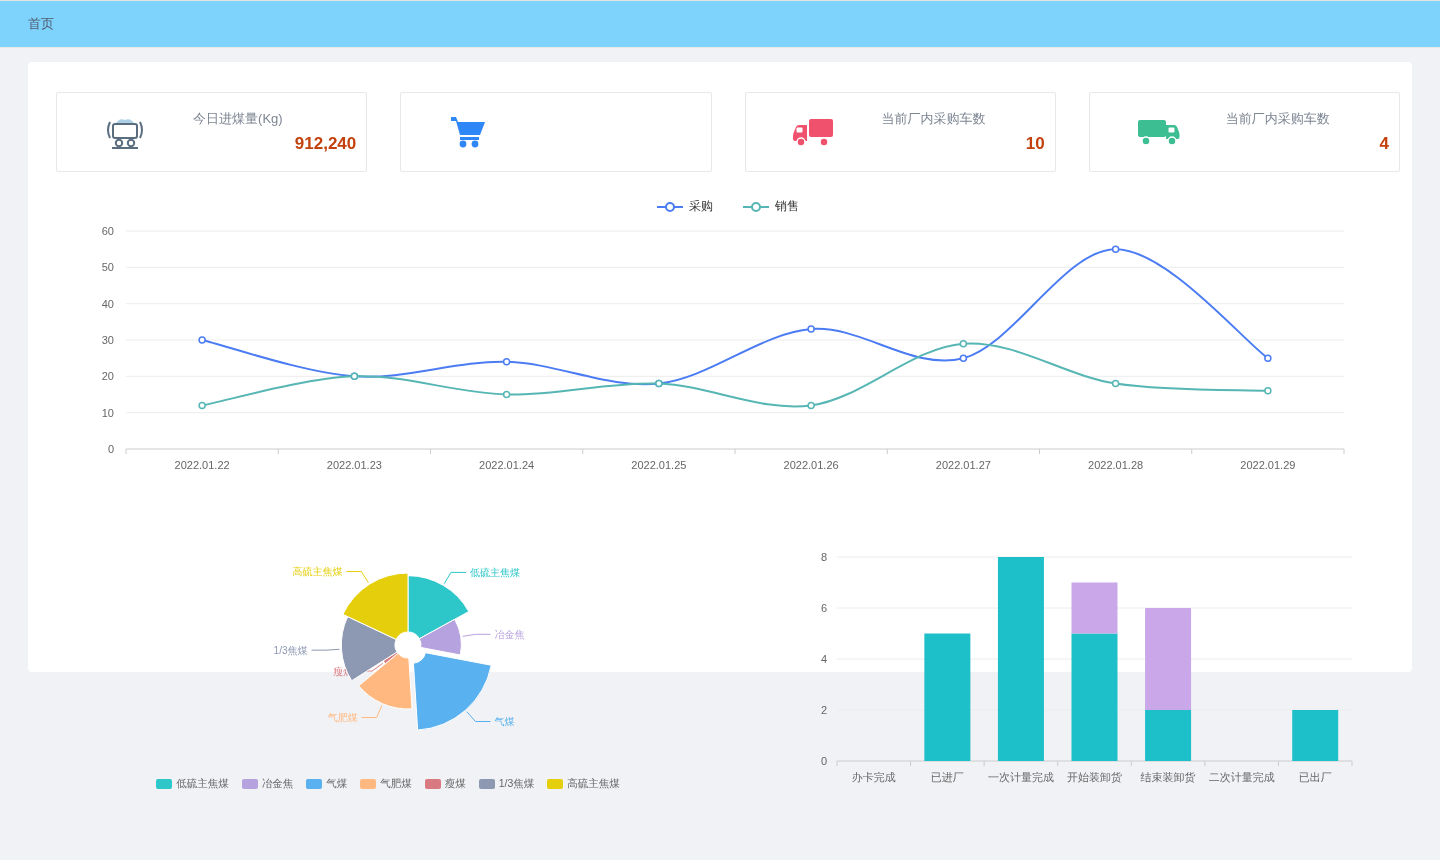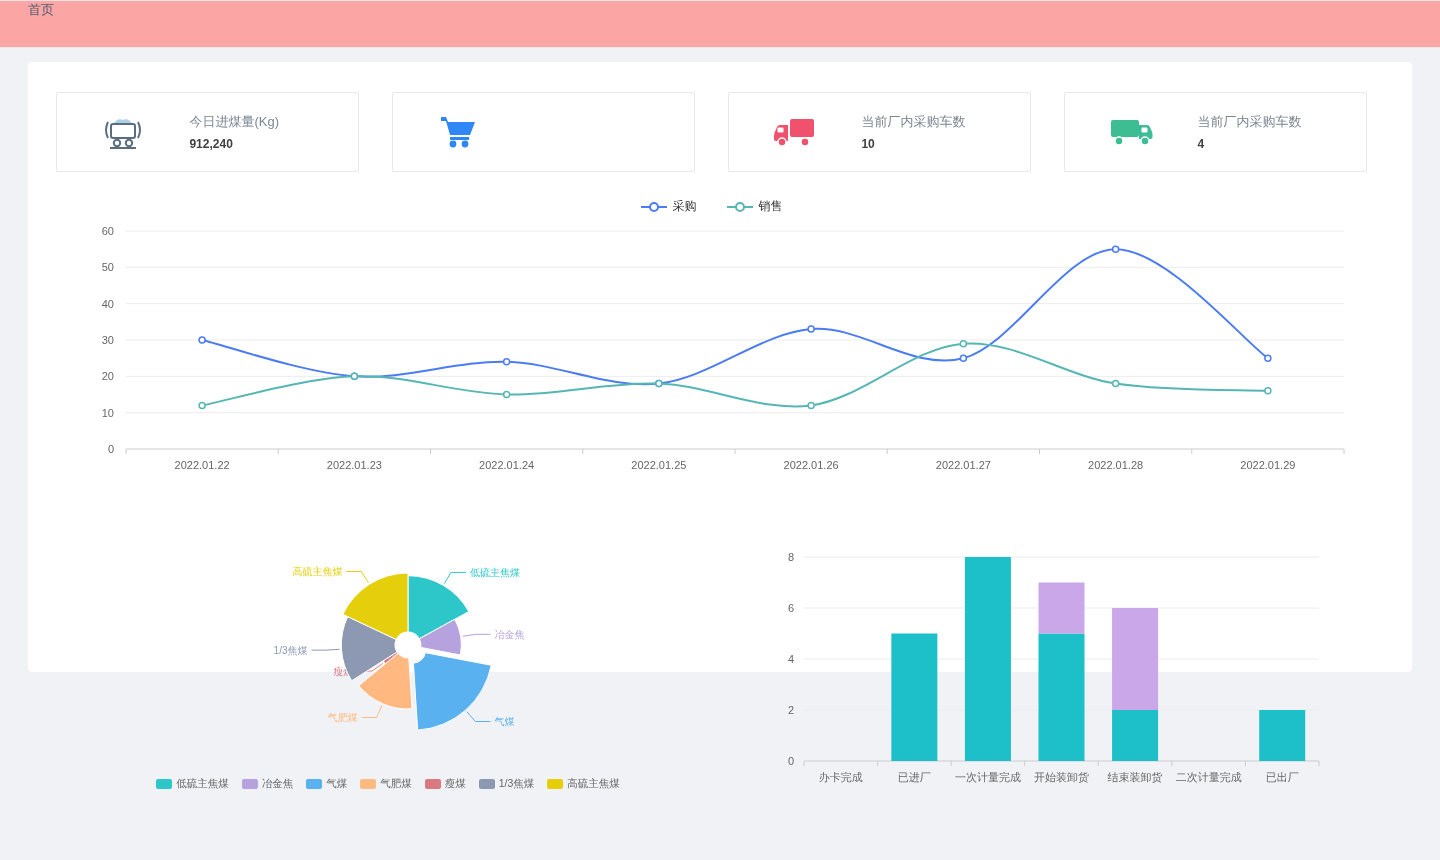--- a/index.html
+++ b/index.html
@@ -1,28 +1,28 @@
 <!DOCTYPE html>
 <html><head>
 <meta charset="utf-8">
 <style>
   * { margin:0; padding:0; box-sizing:border-box; }
   html,body { width:1440px; height:860px; background:#f0f2f5; font-family:"Liberation Sans",sans-serif; overflow:hidden; }
 
-  .topbar { height:48px; background:#fca5a5; border-top:1px solid #e4e4e4; border-bottom:1px solid #e8e8e8; display:flex; align-items:flex-start; padding-left:28px; }
+  .topbar { height:48px; background:#7dd3fc; border-top:1px solid #e4e4e4; border-bottom:1px solid #e8e8e8; display:flex; align-items:center; padding-left:28px; }
   .breadcrumb { font-size:13px; color:#515a6e; cursor:pointer; }
 
-  .panel { margin:14px 28px; background:#fff; border-radius:4px; padding:20px 37px 16px 20px; height:610px; }
+  .panel { margin:14px 28px; background:#fff; border-radius:4px; padding:20px 4px 16px 20px; height:610px; }
 
   .cards-row { display:flex; gap:33px; margin:10px 8px 0 8px; }
   .stat-card { flex:1; height:80px; border:1px solid #e8e8e8; border-radius:2px; display:flex; align-items:center; background:#fff; }
   .card-icon { width:44%; display:flex; justify-content:center; align-items:center; }
   .card-text { flex:1; padding-right:10px; }
   .card-label { font-size:13px; color:#7d8592; margin-bottom:6px; }
-  .card-value { font-size:12px; font-weight:bold; color:#404040; }
+  .card-value { font-size:17px; font-weight:bold; color:#c2410c;text-align:right; }
 
   .line-legend { display:flex; justify-content:center; gap:30px; margin-top:26px; }
   .legend-item { display:flex; align-items:center; gap:6px; font-size:12px; color:#333; cursor:pointer; }
 
   #line-chart { display:block; margin-top:4px; }
 
   .bottom-row { display:flex; justify-content:space-between; padding:0 36px 0 30px; margin-top:44px; }
   .pie-block { width:620px; }
   .pie-legend { display:flex; justify-content:center; align-items:center; gap:13px; margin-top:4px; }
   .pie-legend-item { display:flex; align-items:center; gap:4px; font-size:10.5px; color:#666; cursor:pointer; }

